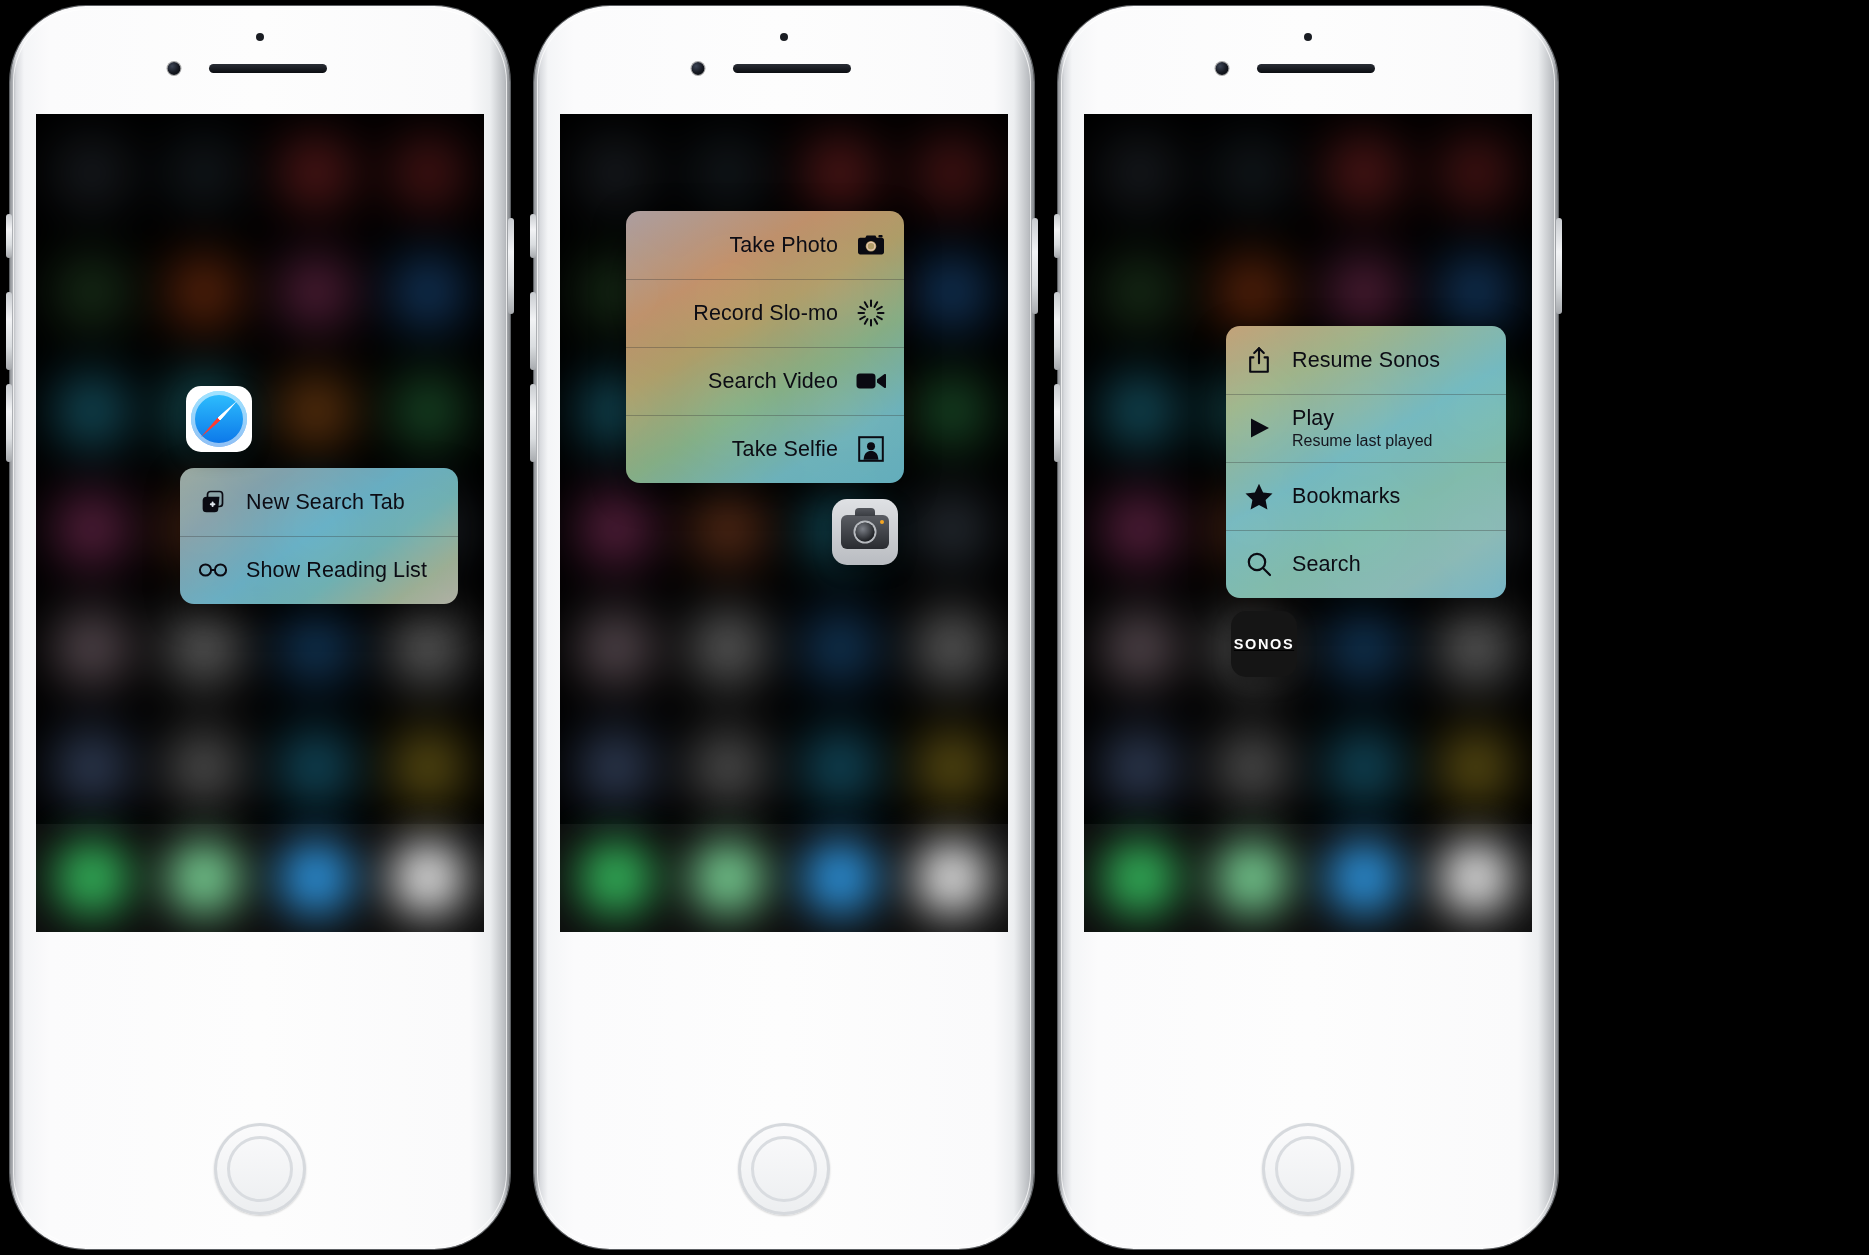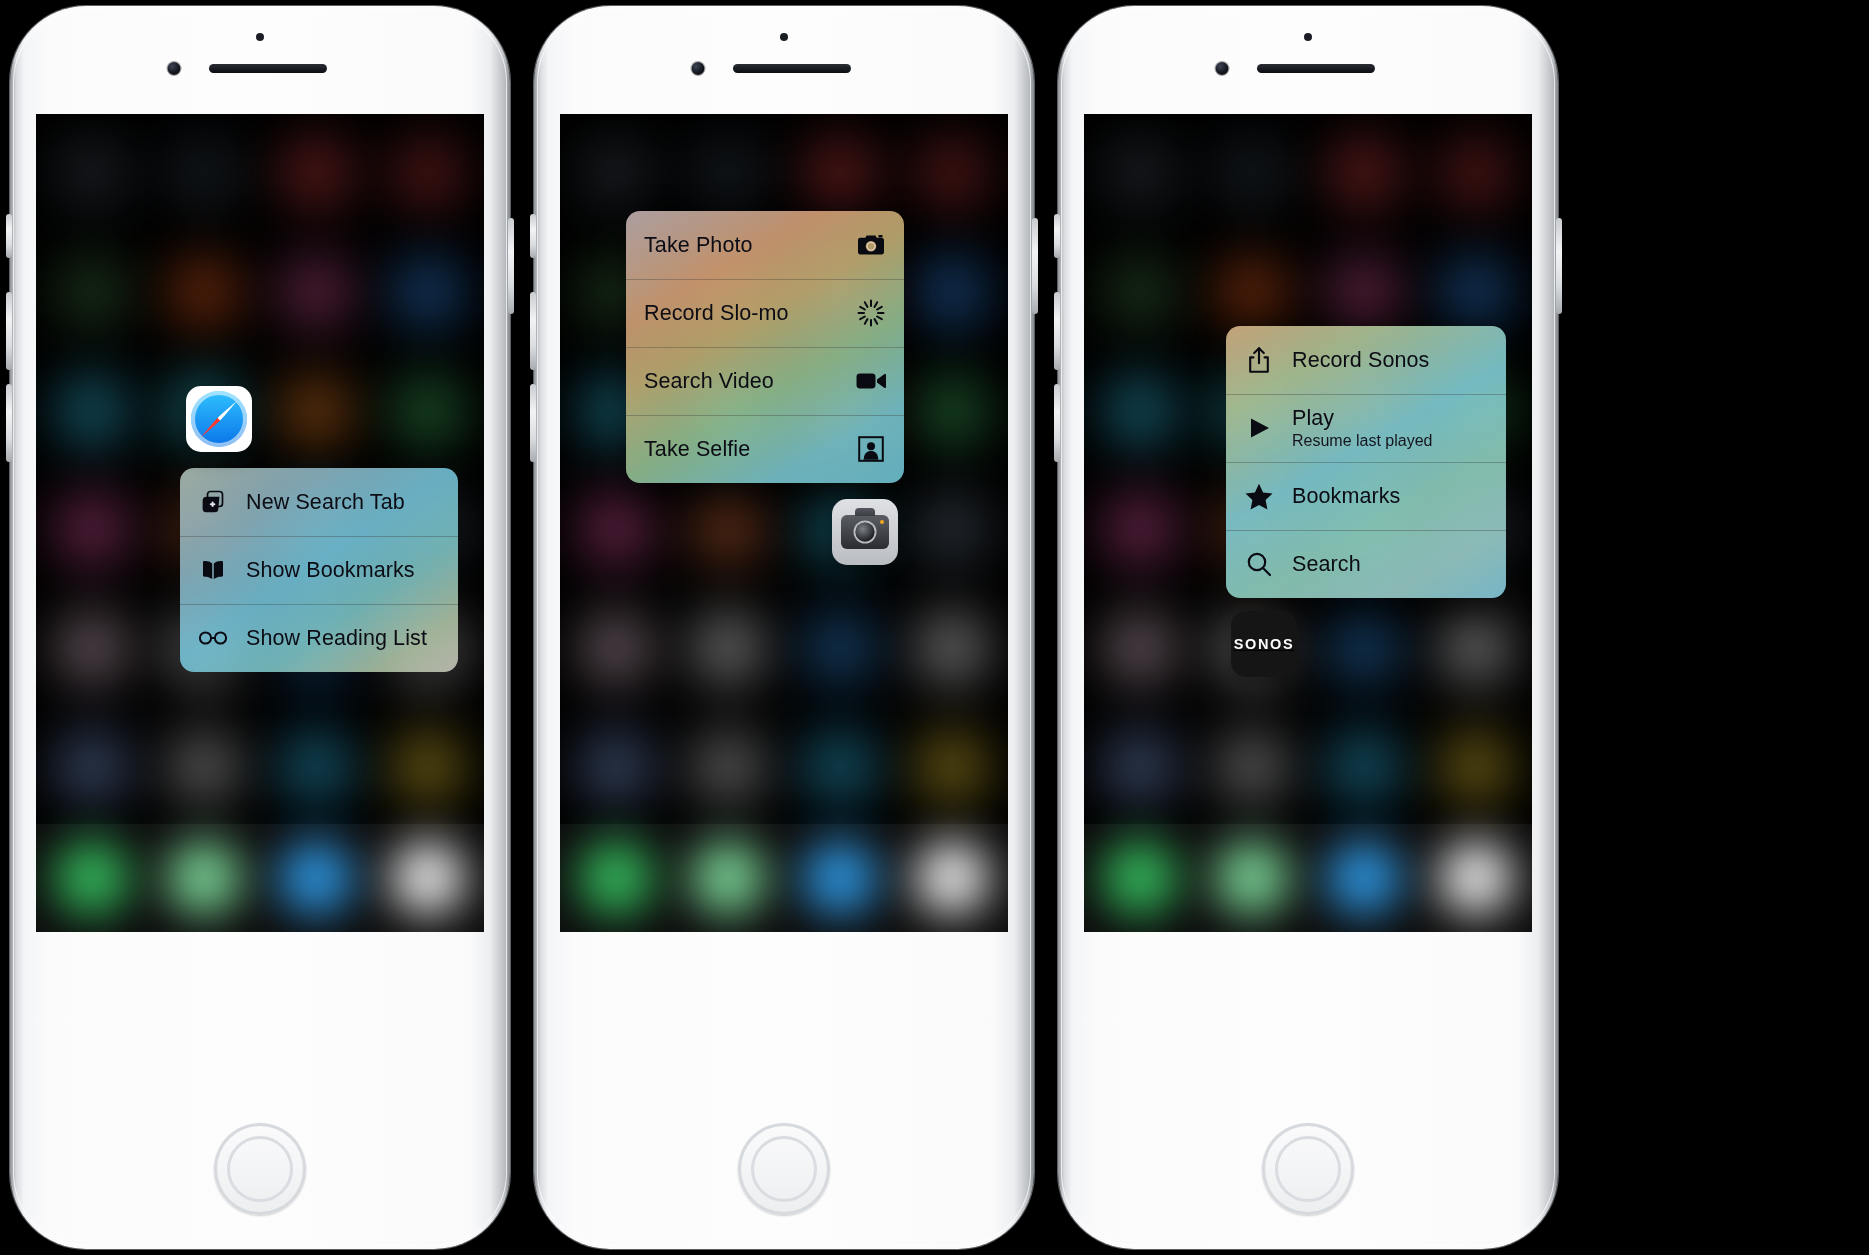--- a/index.html
+++ b/index.html
@@ -29,21 +29,21 @@
     box-shadow: 0 0 0 1px #5d6064;
   }
   .phone::after { 
     content:"";
     position:absolute; inset:3px;
     border-radius:73px;
     box-shadow: inset 0 0 0 1px rgba(255,255,255,.75);
     pointer-events:none;
   }
   .phone.p1 { left: 10px; }
-  .phone.p2 { left: 534px; }
+  .phone.p2 { left: 534px; text-align: right; }
   .phone.p3 { left: 1058px; }
 
   
   .btn-side {
     position:absolute;
     background: linear-gradient(180deg,#c9ccd0,#f2f3f5 35%,#dadde0 70%,#a8abaf);
     border-radius: 3px;
   }
   .btn-power { right:-4px; top:212px; width:6px; height:96px; }
   .btn-ring  { left:-4px;  top:208px; width:6px; height:44px; }
@@ -319,30 +319,20 @@
               <rect x="7.5" y="2.5" width="15" height="15" rx="3"></rect>
               <path d="M18.5 8.5H6.5a3 3 0 0 0-3 3v8a3 3 0 0 0 3 3h8a3 3 0 0 0 3-3z" fill="currentColor" stroke="currentColor"></path>
               <path d="M10.8 15.2h3.6M12.6 13.4v3.6" stroke="#dfe6ee" stroke-width="2" stroke-linecap="round"></path>
             </svg>
           </span>
           <span class="qtext">
             <span class="qlabel">New Search Tab</span>
           </span>
         </div>
 
-        <div class="qrow icon-left">
-          <span class="qicon">
-            <svg width="26" height="24" viewBox="0 0 26 24" fill="currentColor">
-              <path d="M12.2 5.6C10.2 3.6 7.5 2.9 4.2 3.1c-.7 0-1.2.5-1.2 1.2v13.2c0 .7.6 1.2 1.3 1.2 2.9-.1 5.4.5 7.3 2.1.3.3.6-.1.6-.4V6.1c0-.2 0-.4-.2-.5zm1.6 0c2-2 4.7-2.7 8-2.5.7 0 1.2.5 1.2 1.2v13.2c0 .7-.6 1.2-1.3 1.2-2.9-.1-5.4.5-7.3 2.1-.3.3-.6-.1-.6-.4V6.1c0-.2 0-.4.2-.5z"></path>
-            </svg>
-          </span>
-          <span class="qtext">
-            <span class="qlabel">Show Bookmarks</span>
-          </span>
-        </div>
 
         <div class="qrow icon-left">
           <span class="qicon">
             <svg width="30" height="18" viewBox="0 0 30 18" fill="none" stroke="currentColor" stroke-width="2">
               <circle cx="7.5" cy="9" r="5.6"></circle>
               <circle cx="22.5" cy="9" r="5.6"></circle>
               <path d="M13.1 9h3.8" stroke-linecap="round"></path>
             </svg>
           </span>
           <span class="qtext">
@@ -537,21 +527,21 @@
 
         <div class="qrow icon-left">
           <span class="qicon">
             <svg width="24" height="28" viewBox="0 0 24 28" fill="none" stroke="currentColor" stroke-width="2.1" stroke-linecap="round" stroke-linejoin="round">
               <path d="M12 2.2v15"></path>
               <path d="M7.2 7 12 2.2 16.8 7"></path>
               <path d="M6.4 11.4H3.2v14.4h17.6V11.4h-3.2"></path>
             </svg>
           </span>
           <span class="qtext">
-            <span class="qlabel">Record Sonos</span>
+            <span class="qlabel">Resume Sonos</span>
           </span>
         </div>
 
         <div class="qrow icon-left">
           <span class="qicon">
             <svg width="26" height="26" viewBox="0 0 26 26" fill="currentColor">
               <path d="M5 3.4 23 13 5 22.6z"></path>
             </svg>
           </span>
           <span class="qtext">

